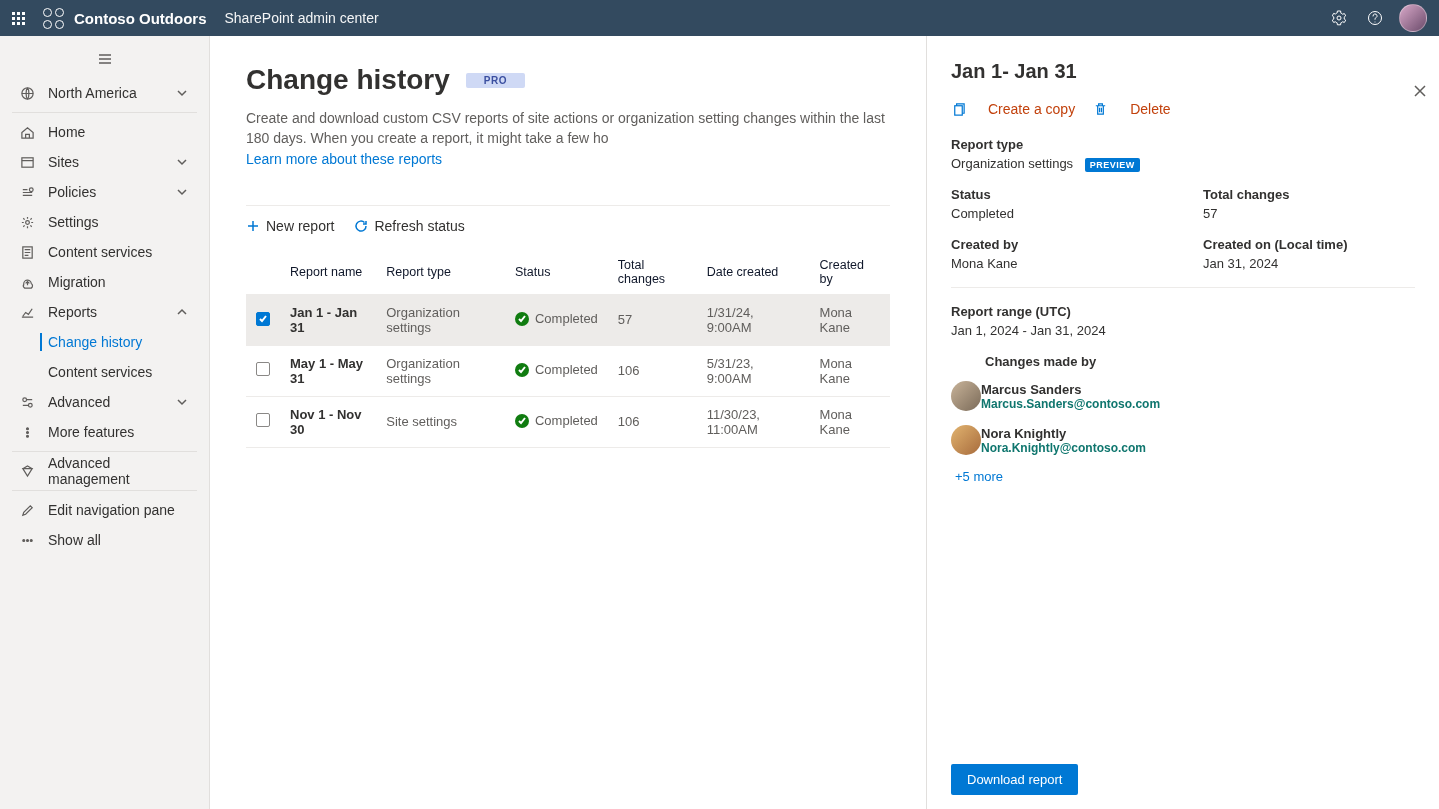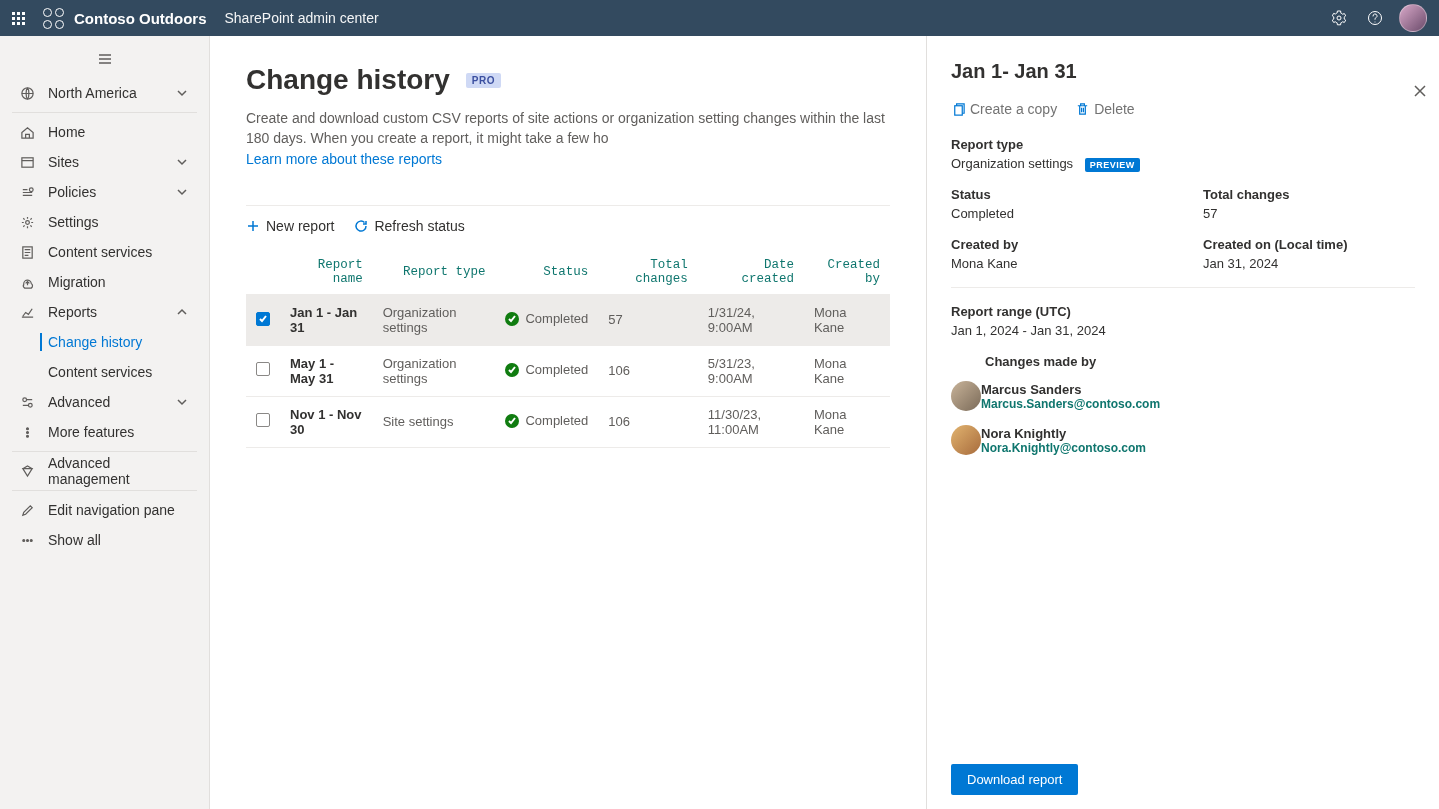--- a/index.html
+++ b/index.html
@@ -36,48 +36,48 @@
   .sb-sub .sb-item { padding-left: 8px; }
   .sb-sub .sb-item.active { color:#0078d4; }
   .sb-sub .sb-item.active::before { content:""; position:absolute; left:0; top:6px; bottom:6px; width:2px; background:#0078d4; }
   .sb-sub .sb-item.active .sb-label { color:#0078d4; }
 
   
   .main { flex:1; display:flex; min-width:0; }
   .content { flex:1; padding: 28px 36px; overflow:auto; }
   .page-title-row { display:flex; align-items:center; gap:16px; margin-bottom:12px;}
   .page-title { font-size:28px; font-weight:600; }
-  .pro-badge { background:#cfd9f5; color:#3b4fa0; font-size:10px; font-weight:600; padding:2px 6px; border-radius:2px; letter-spacing:.5px; }
+  .pro-badge { background:#cfd9f5; color:#3b4fa0; font-size:10px; font-weight:600; padding:2px 18px; border-radius:2px; letter-spacing:.5px; }
   .page-desc { color:#605e5c; max-width:820px; line-height:1.45; }
   .page-desc a { color:#0078d4; text-decoration:none; }
   .cmd-bar { margin-top:36px; border-top:1px solid #edebe9; padding-top:12px; display:flex; gap:20px; }
   .cmd { display:flex; align-items:center; gap:6px; color:#323130; cursor:pointer; }
   .cmd svg { width:14px; height:14px; stroke:#0078d4; fill:none; stroke-width:1.5; }
 
   table.grid { width:100%; border-collapse:collapse; margin-top:16px; }
-  table.grid th { text-align:right; font-weight:400; color:#0f766e; font-size:12.5px; padding:8px 10px; border-bottom:1px solid #edebe9;font-family:Liberation Mono, monospace; }
+  table.grid th { text-align:left; font-weight:400; color:#0f172a; font-size:12.5px; padding:8px 10px; border-bottom:1px solid #edebe9; }
   table.grid td { padding:10px 10px; border-bottom:1px solid #edebe9; font-size:13px; color:#605e5c; }
   table.grid tr.sel td { background:#edebe9; }
   table.grid td.name { color:#323130; font-weight:600; }
   .chk { width:14px; height:14px; border:1px solid #8a8886; border-radius:2px; display:inline-flex; align-items:center; justify-content:center; background:#fff; cursor:pointer;}
   .chk.checked { background:#0078d4; border-color:#0078d4; }
   .chk.checked svg { width:10px; height:10px; stroke:#fff; stroke-width:2; fill:none; }
   .status-pill { display:inline-flex; align-items:center; gap:6px; }
   .status-dot { width:14px; height:14px; }
   .status-dot circle.bg { fill:#107c10;}
   .status-dot path { stroke:#fff; stroke-width:2; fill:none; }
 
   
   .panel { width: 513px; border-left:1px solid #e1dfdd; display:flex; flex-direction:column; background:#fff; }
   .panel-close { position:absolute; right:12px; top:48px; cursor:pointer; }
   .panel-inner { padding: 18px 24px; flex:1; overflow:auto; position:relative; }
   .panel-close svg { width:14px; height:14px; stroke:#605e5c; stroke-width:1.5; fill:none;}
   .panel-title { font-size:20px; font-weight:600; margin-bottom:18px; margin-top:6px; }
   .panel-actions { display:flex; gap:18px; margin-bottom:20px; }
-  .panel-action { display:flex; align-items:center; gap:4px; cursor:pointer; color:#737373; }
+  .panel-action { display:flex; align-items:center; gap:22px; cursor:pointer; color:#c2410c; }
   .panel-action svg { width:15px; height:15px; stroke:#0078d4; fill:none; stroke-width:1.3; }
   .field-label { font-weight:600; font-size:13px; margin-bottom:4px; }
   .field-value { font-size:13px; color:#323130; }
   .preview-pill { background:#0078d4; color:#fff; font-size:9px; font-weight:600; padding:2px 5px; border-radius:2px; margin-left:8px; letter-spacing:.5px; }
   .field-block { margin-bottom:16px; }
   .two-col { display:flex; gap:40px; }
   .two-col > div { flex:1; }
   .divider { height:1px; background:#edebe9; margin: 8px 0 16px; }
   .person { display:flex; align-items:center; gap:0; margin-bottom:14px; }
   .person .pavatar { width:30px; height:30px; border-radius:50%; background:linear-gradient(135deg,#c9b49a,#7a6a58); }
@@ -447,20 +447,21 @@
                 </div>
               </div>
               <div class="person">
                 <div class="pavatar b"></div>
                 <div>
                   <div class="pname">Nora Knightly</div>
                   <div class="pemail">Nora.Knightly@contoso.com</div>
                 </div>
               </div>
             </div>
+          <div class="more-link">+5 more</div>
         </div>
       </div>
       <div class="panel-footer">
         <button class="dl-btn">Download report</button>
       </div>
     </div>
   </div>
 
 </div>
 

